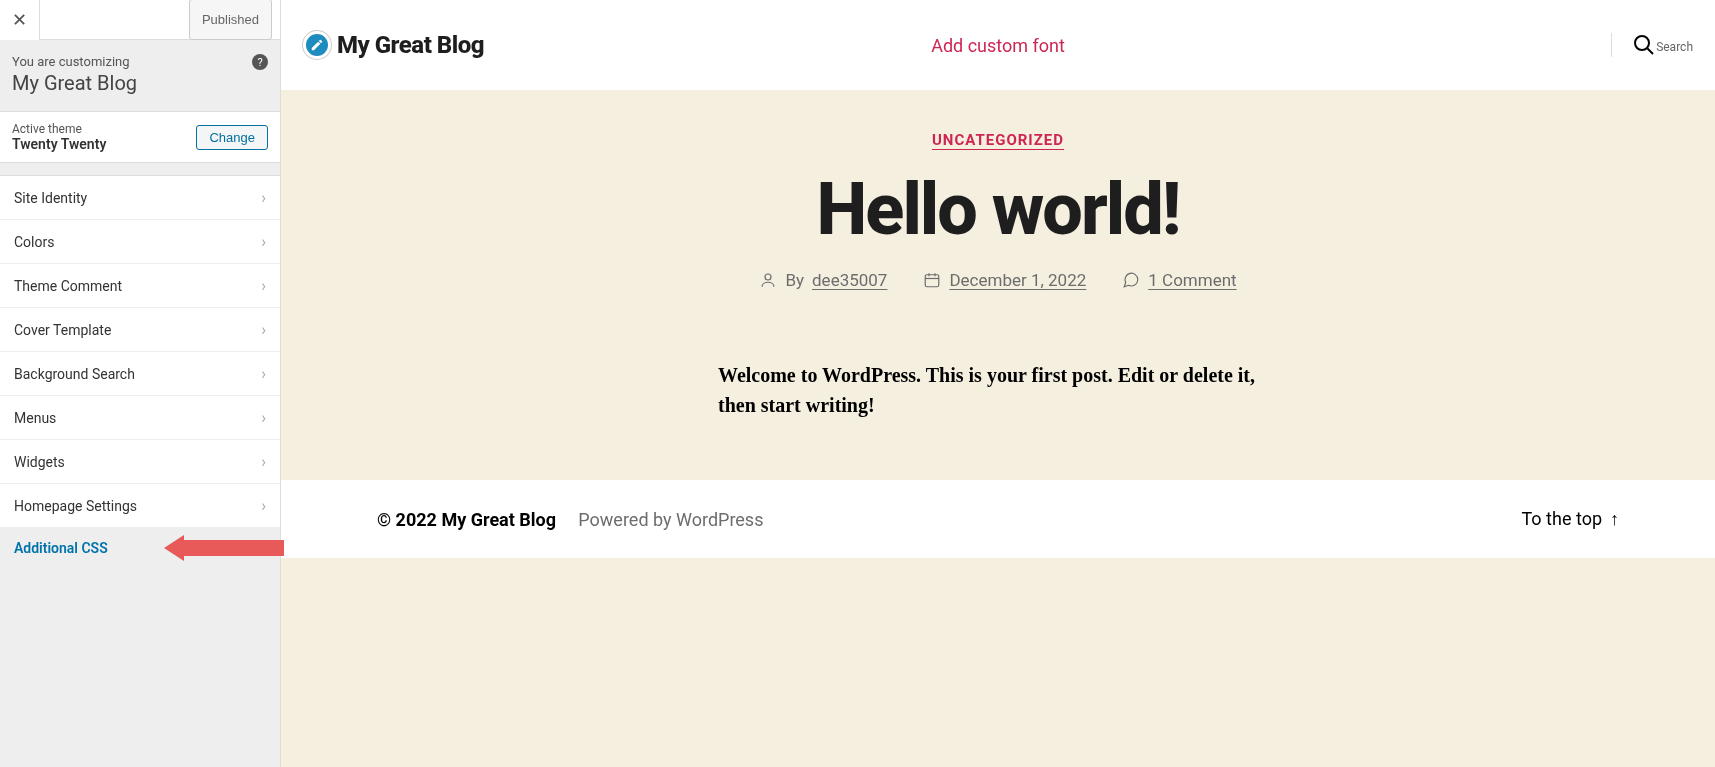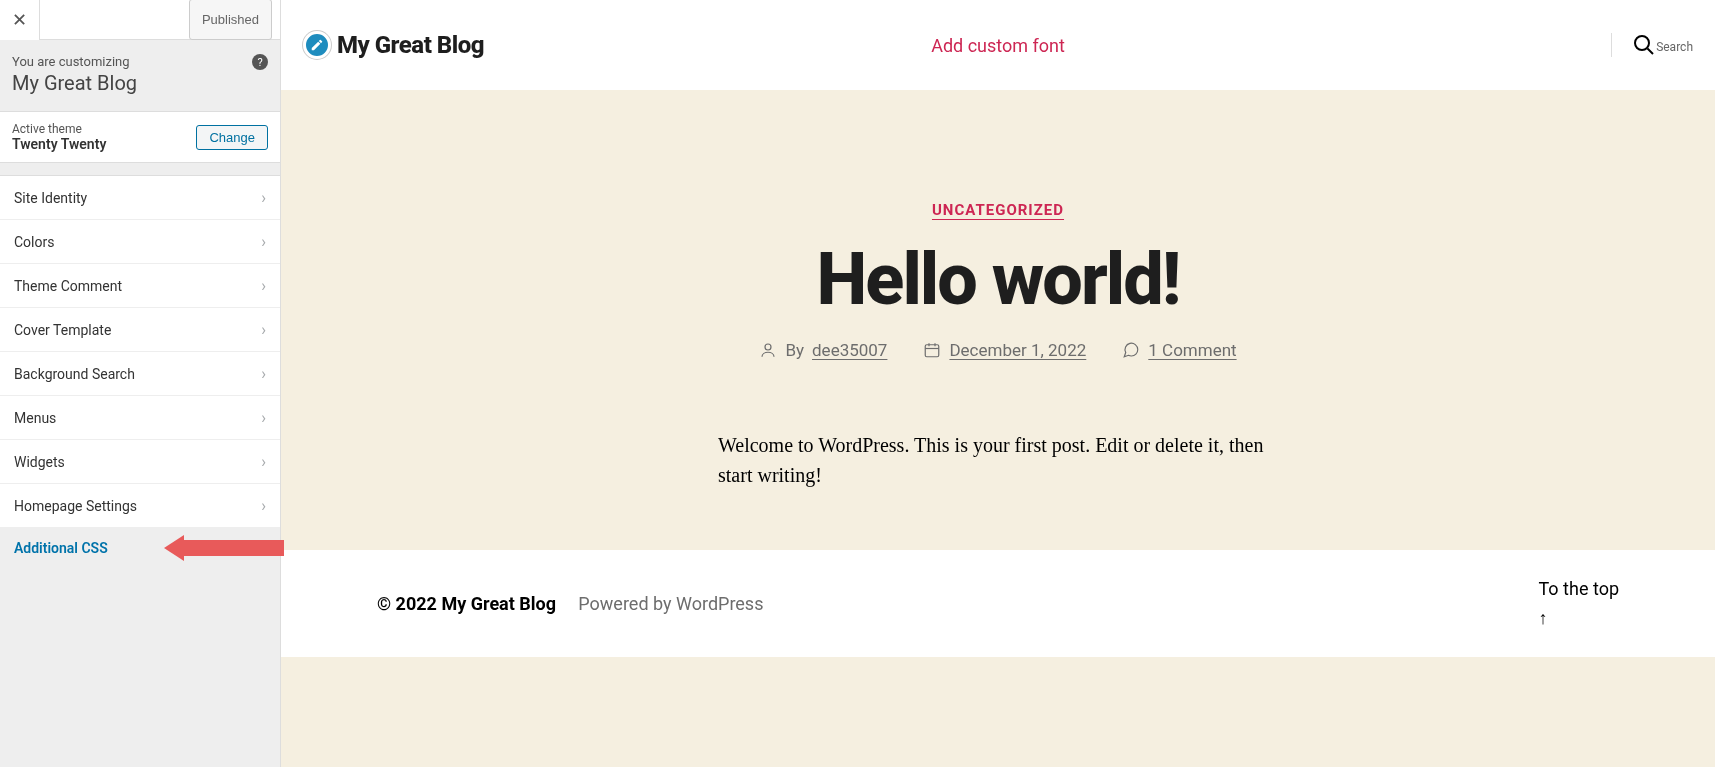--- a/index.html
+++ b/index.html
@@ -42,32 +42,32 @@
   .pv-header{height:90px;display:flex;align-items:center;padding:0 22px;position:relative;}
   .site-brand{display:flex;align-items:center;gap:6px;}
   .logo-dot{width:28px;height:28px;border-radius:50%;background:#1e8cbe;border:3px solid #fff;box-shadow:0 0 0 1px #ccc;display:flex;align-items:center;justify-content:center;}
   .logo-dot svg{width:14px;height:14px;fill:#fff;}
   .site-title{font-size:24px;font-weight:800;letter-spacing:-.5px;}
   .pv-nav{position:absolute;left:50%;transform:translateX(-50%);}
   .pv-nav a{color:var(--accent);text-decoration:none;font-size:18px;}
   .pv-search{margin-left:auto;border-left:1px solid #ddd;padding-left:20px;display:flex;flex-direction:row;align-items:center;cursor:pointer;}
   .pv-search svg{width:24px;height:24px;stroke:#000;fill:none;stroke-width:2;}
   .pv-search span{font-size:12px;color:#666;margin-top:4px;}
-  .pv-body{background:var(--body-cream);flex:0 0 auto;padding:110px 40px 60px;text-align:center;}
+  .pv-body{background:var(--body-cream);flex:0 0 auto;padding:40px 40px 60px;text-align:center;}
   .cat-link{color:var(--accent);font-weight:700;letter-spacing:1px;font-size:15px;text-decoration:underline;text-underline-offset:4px;}
   .post-title{font-size:72px;font-weight:800;letter-spacing:-2px;margin:18px 0 18px;}
   .post-meta{display:flex;justify-content:center;gap:36px;color:#6d6d6d;font-size:17px;}
   .post-meta .mi{display:flex;align-items:center;gap:8px;}
   .post-meta svg{width:18px;height:18px;stroke:#6d6d6d;fill:none;stroke-width:1.6;}
   .post-meta a{color:#6d6d6d;text-decoration:underline;text-underline-offset:3px;}
-  .post-content{max-width:560px;margin:70px auto 0;text-align:left;font-family:Georgia,"Times New Roman",serif;font-size:20px;line-height:1.5;color:#000;}
+  .post-content{max-width:560px;margin:70px auto 0;text-align:left;font-family:Georgia,"Times New Roman",serif;font-size:20px;line-height:1.5;color:#000;font-weight:bold;}
   .pv-footer{background:#fff;padding:28px 96px;display:flex;align-items:center;justify-content:space-between;font-size:18px;}
   .pv-footer .fl{color:#6d6d6d;}
   .pv-footer .fl strong{color:#000;font-weight:700;}
-  .pv-footer .fr{color:#000;cursor:pointer;display:flex;align-items:flex-start;gap:8px;flex-direction:column;}
+  .pv-footer .fr{color:#000;cursor:pointer;display:flex;align-items:flex-start;gap:8px;}
   .pv-footer-space{background:var(--body-cream);flex:1;min-height:80px;}
 </style>
 </head>
 <body>
 
 <aside class="sidebar">
   <div class="sb-top">
     <button class="close-btn">✕</button>
     <div class="pub-wrap">
       <button class="published">Published</button>

